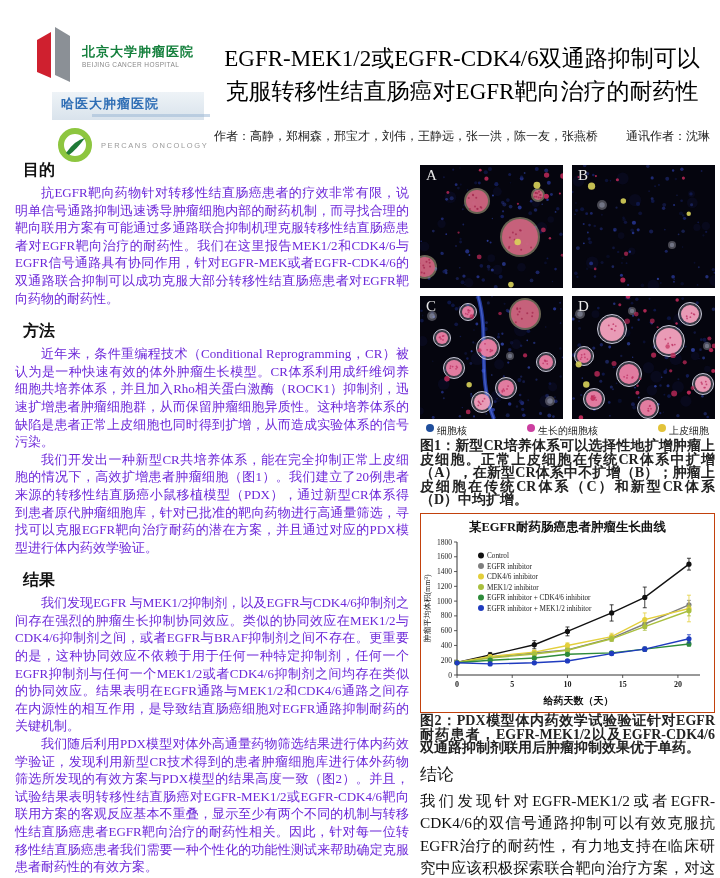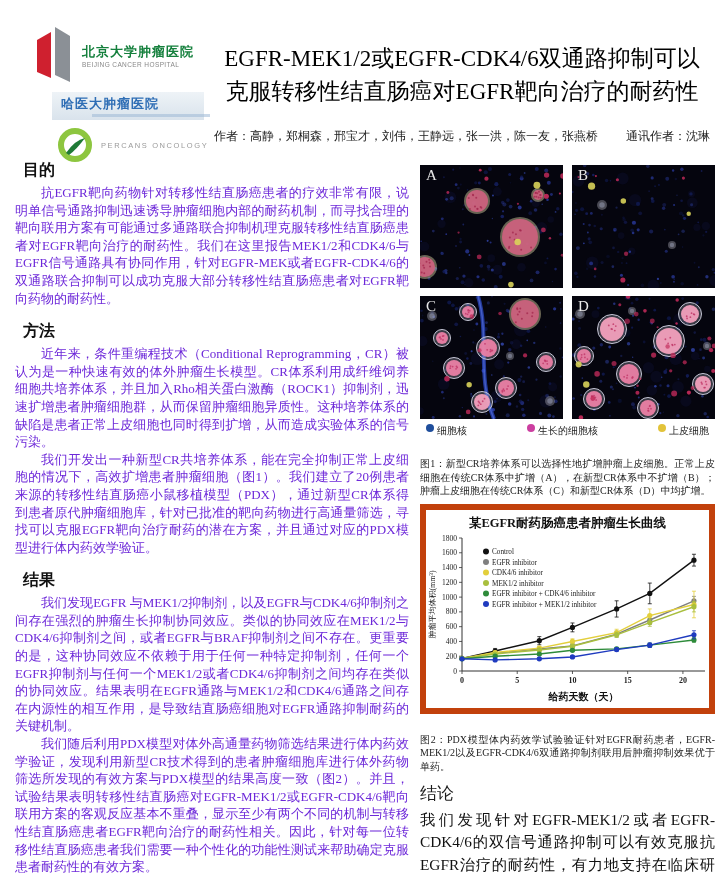--- a/index.html
+++ b/index.html
@@ -32,23 +32,23 @@
 
   
   .right-col{position:absolute;left:420px;top:165px;width:295px;}
   .fig1-grid{display:grid;grid-template-columns:143px 143px;grid-auto-rows:123px;gap:8px 9px;}
   .fig1-panel{position:relative;background:#05050e;overflow:hidden;}
   .panel-letter{position:absolute;left:6px;top:2px;color:#e8e8e8;font-size:15px;z-index:2;}
   .fig1-legend{display:flex;justify-content:space-between;padding:0 6px;margin-top:5px;
                font-size:10px;color:#222;}
   .legend-item{display:flex;gap:3px;}
   .legend-dot{width:8px;height:8px;border-radius:50%;display:inline-block;}
-  .fig-caption{margin-top:19px;font-size:10px;line-height:13.6px;color:#222;text-align:justify;}
-
-  .fig2-box{margin-top:6px;border:6px solid #c2410c;background:#fff;padding:3px 0 0 0;}
+  .fig-caption{margin-top:1px;font-size:14px;line-height:13.6px;color:#222;text-align:justify;font-weight:bold;}
+
+  .fig2-box{margin-top:6px;border:1px solid #c2410c;background:#fff;padding:3px 0 0 0;}
   .chart-title{text-align:center;font-size:12.5px;font-weight:bold;color:#111;margin:2px 0 0 0;}
   .conclusion h2{margin:8px 0 4px 0;font-size:17px;font-weight:normal;}
   .conclusion p{margin:0;font-size:15.3px;line-height:22.5px;text-align:justify;color:#111;}
 </style>
 </head>
 <body>
 
 <div class="poster">
 
   <div class="logos">

